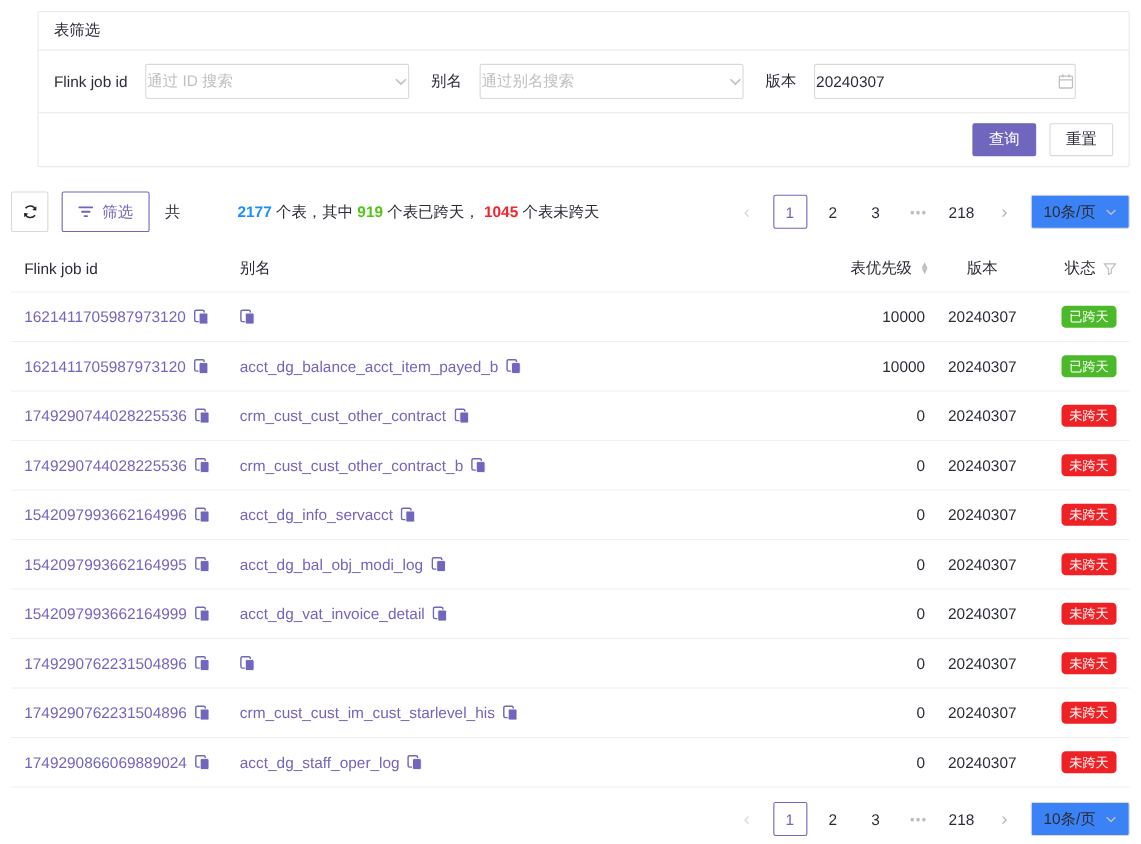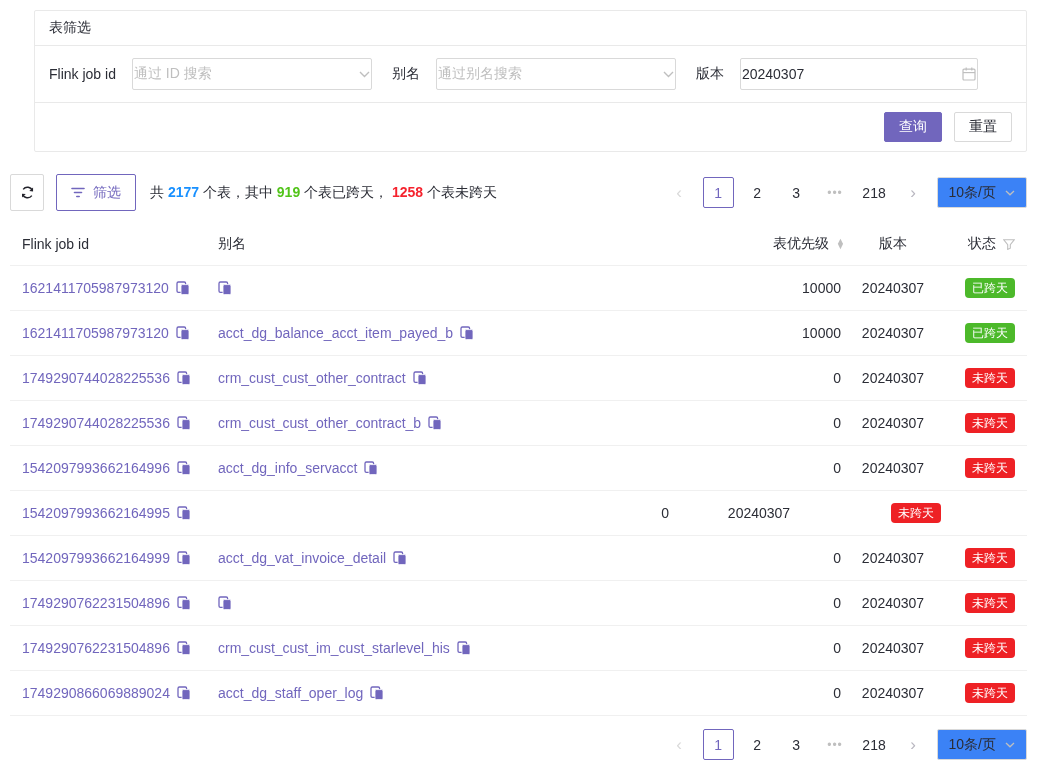--- a/index.html
+++ b/index.html
@@ -45,21 +45,21 @@
   .icon-btn{
     width:34px; height:37px; border:1px solid var(--input-border); border-radius:2px;
     background:#fff; display:flex; align-items:center; justify-content:center; cursor:pointer;
   }
   .filter-btn{
     margin-left:12px; height:37px; padding:0 14px; display:flex; align-items:center; gap:8px;
     border:1px solid var(--primary); color:var(--primary); background:#fff; border-radius:2px;
     font-size:14px; cursor:pointer; font-family:inherit;
   }
   .stats{margin-left:14px; white-space:nowrap;}
-  .stats .n-total{color:var(--stat-blue); font-weight:700;}
+  .stats .n-total{color:var(--stat-blue); font-weight:700;margin-left:48px;}
   .stats .n-crossed{color:var(--stat-green); font-weight:700;}
   .stats .n-not-crossed{color:var(--stat-red); font-weight:700;}
   
   .pagination{display:flex; align-items:center;}
   .pages{display:flex; align-items:center;}
   .page-item{
     min-width:31px; height:31px; margin-right:8px; display:flex; align-items:center; justify-content:center;
     border-radius:2px; cursor:pointer; color:var(--text); font-size:14px; user-select:none;
   }
   .page-item.active{border:1px solid var(--primary); color:var(--primary);}
@@ -157,21 +157,21 @@
       <span style="display:flex;">
         <svg width="14" height="11" viewBox="0 0 14 11" stroke="#7166bd" stroke-width="1.6" stroke-linecap="round">
           <line x1="1" y1="1.5" x2="13" y2="1.5"></line>
           <line x1="3.5" y1="5.5" x2="10.5" y2="5.5"></line>
           <line x1="5.8" y1="9.5" x2="8.2" y2="9.5"></line>
         </svg>
       </span>
       <span>筛选</span>
     </button>
     <div class="stats">
-      <span>共 </span><span class="n-total">2177</span><span> 个表，其中 </span><span class="n-crossed">919</span><span> 个表已跨天， </span><span class="n-not-crossed">1258</span><span> 个表未跨天</span>
+      <span>共 </span><span class="n-total">2177</span><span> 个表，其中 </span><span class="n-crossed">919</span><span> 个表已跨天， </span><span class="n-not-crossed">1045</span><span> 个表未跨天</span>
     </div>
   </div>
 
   <div class="pagination">
     <div class="pages">
         <span class="page-item page-arrow disabled">‹</span>
         <span class="page-item active">1</span>
         <span class="page-item">2</span>
         <span class="page-item">3</span>
         <span class="page-item ellipsis">•••</span>
@@ -336,20 +336,29 @@
     <div class="cell-num">0</div>
     <div class="cell-ver">20240307</div>
     <div class="cell-status">
       <span class="badge" style="background: rgb(238, 33, 37);">未跨天</span>
     </div>
   </div>
 
   <div class="t-grid t-row">
     <div class="cell-link">
       <span class="link-text">1542097993662164995</span>
+      <span class="copy-btn">
+        <svg width="14" height="14" viewBox="0 0 14 14">
+          <rect x="1" y="1" width="8.6" height="10.4" rx="1.4" fill="none" stroke="#7166bd" stroke-width="1.3"></rect>
+          <rect x="5" y="3.6" width="8" height="10" rx="1.4" fill="#7166bd" stroke="#fff" stroke-width="0.8"></rect>
+        </svg>
+      </span>
+    </div>
+    <div class="cell-link">
+      <span class="link-text">acct_dg_bal_obj_modi_log</span>
       <span class="copy-btn">
         <svg width="14" height="14" viewBox="0 0 14 14">
           <rect x="1" y="1" width="8.6" height="10.4" rx="1.4" fill="none" stroke="#7166bd" stroke-width="1.3"></rect>
           <rect x="5" y="3.6" width="8" height="10" rx="1.4" fill="#7166bd" stroke="#fff" stroke-width="0.8"></rect>
         </svg>
       </span>
     </div>
     <div class="cell-num">0</div>
     <div class="cell-ver">20240307</div>
     <div class="cell-status">

